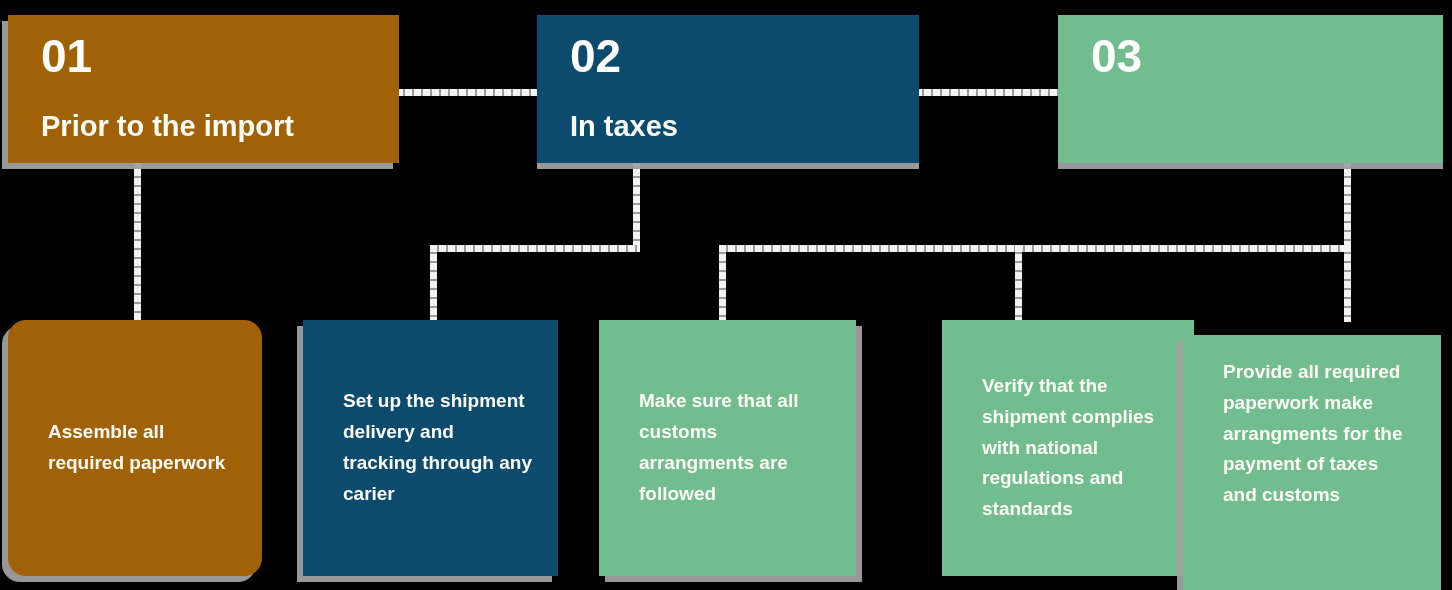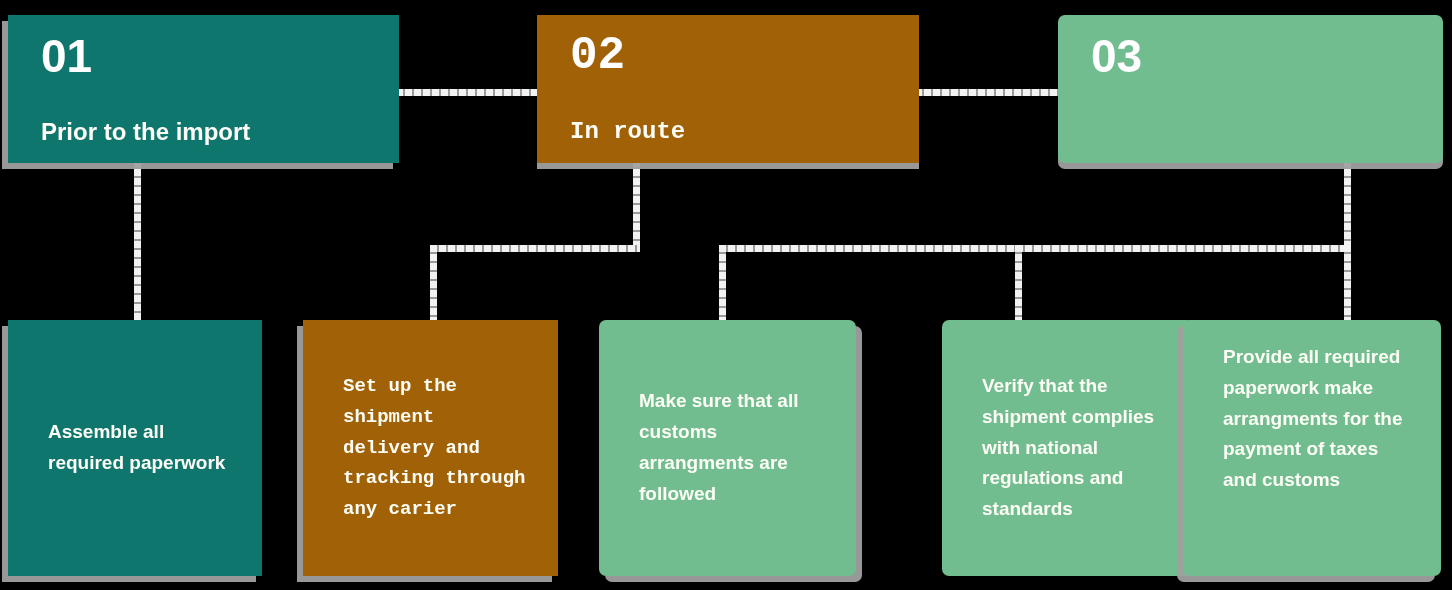--- a/index.html
+++ b/index.html
@@ -19,48 +19,48 @@
   .conn.v{
     width:7px;
     background-image:repeating-linear-gradient(to bottom,#f2f2f2 0 7px,#9a9a9a 7px 9px);
     background-color:#e9e9e9;
   }
 
   
   .card{position:absolute;box-sizing:border-box;}
   .card .inner{position:absolute;inset:0;}
 
-  .c-orange{background:#0f766e;}
-  .c-red{background:#a16207;font-family:Liberation Mono, monospace;}
-  .c-green{background:#71BD8F;border-radius:7px;}
+  .c-orange{background:#a16207;}
+  .c-red{background:#0c4a6e;}
+  .c-green{background:#71BD8F;}
 
   
   .sh-left   {box-shadow:-6px 6px 0 0 rgba(160,160,160,.95);}
   .sh-right  {box-shadow: 6px 6px 0 0 rgba(160,160,160,.95);}
   .sh-bottom {box-shadow: 0px 6px 0 0 rgba(160,160,160,.95);}
 
   
   .head{padding:18px 0 0 33px;}
   .head .num{
     color:#ffffff;font-size:46px;font-weight:bold;line-height:1.0;
     letter-spacing:0px;
   }
   .head .ttl{
-    color:#fdfdf6;font-size:24px;font-weight:bold;line-height:1.1;
-    margin-top:40px;
+    color:#fdfdf6;font-size:29px;font-weight:bold;line-height:1.1;
+    margin-top:32px;
   }
 
   
   .detail{display:flex;align-items:center;}
   .detail .body{
     color:#fdfdf6;font-size:19px;font-weight:bold;line-height:1.62;
     padding:0 26px 0 40px;width:100%;box-sizing:border-box;
   }
   .detail.top .body{align-self:flex-start;}
-  .detail.top{align-items:flex-start;}
+  .detail.top{align-items:flex-start;margin-top:15px;}
 </style>
 </head>
 <body>
 
 <div id="stage">
 
   <div class="conn h" style="left:396px;top:89px;width:145px;"></div>
 
   <div class="conn h" style="left:915px;top:89px;width:147px;"></div>
 
@@ -79,31 +79,31 @@
   <div class="card c-orange sh-left" style="left:8px;top:15px;width:391px;height:148px;">
     <div class="inner head">
       <div class="num">01</div>
       <div class="ttl">Prior to the import</div>
     </div>
   </div>
 
   <div class="card c-red sh-bottom" style="left:537px;top:15px;width:382px;height:148px;">
     <div class="inner head">
       <div class="num">02</div>
-      <div class="ttl">In route</div>
+      <div class="ttl">In taxes</div>
     </div>
   </div>
 
   <div class="card c-green sh-bottom" style="left:1058px;top:15px;width:385px;height:148px;">
     <div class="inner head">
       <div class="num">03</div>
     </div>
   </div>
 
-  <div class="card c-orange sh-left detail" style="left:8px;top:320px;width:254px;height:256px;">
+  <div class="card c-orange sh-left detail" style="left:8px;top:320px;width:254px;height:256px;border-radius:18px;">
     <div class="body">Assemble all required paperwork</div>
   </div>
 
   <div class="card c-red sh-left detail" style="left:303px;top:320px;width:255px;height:256px;justify-content:center;">
     <div class="body">Set up the shipment delivery and tracking through any carier</div>
   </div>
 
   <div class="card c-green sh-right detail" style="left:599px;top:320px;width:257px;height:256px;">
     <div class="body">Make sure that all customs arrangments are followed</div>
   </div>

